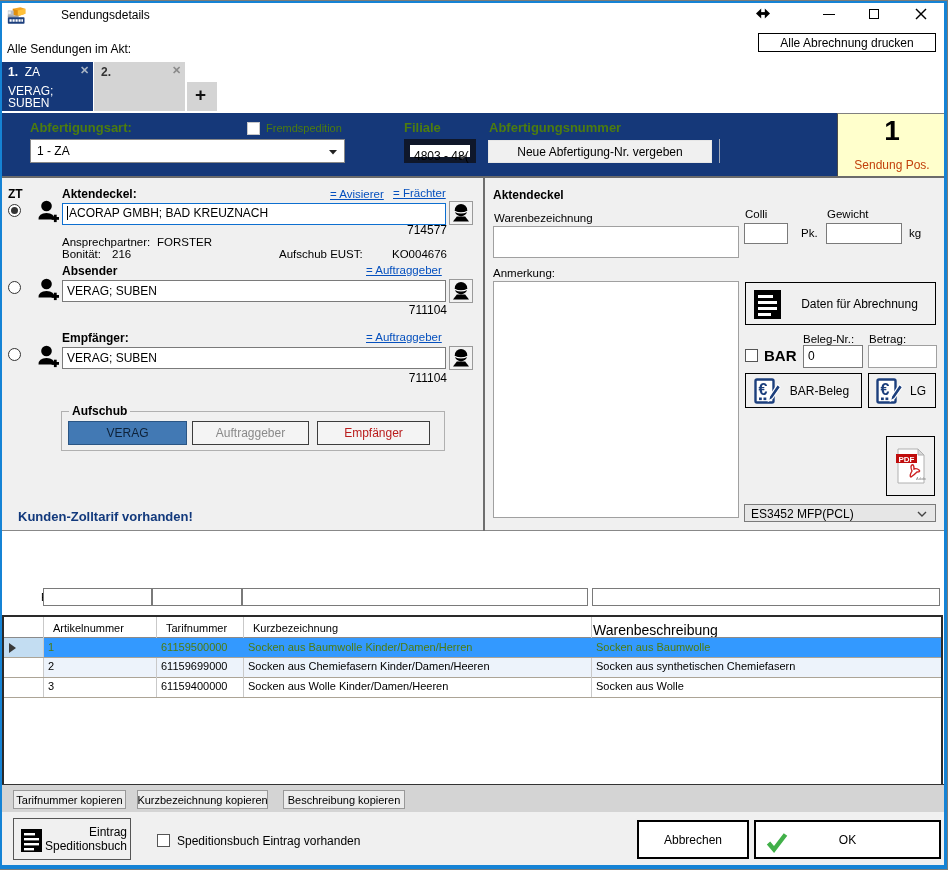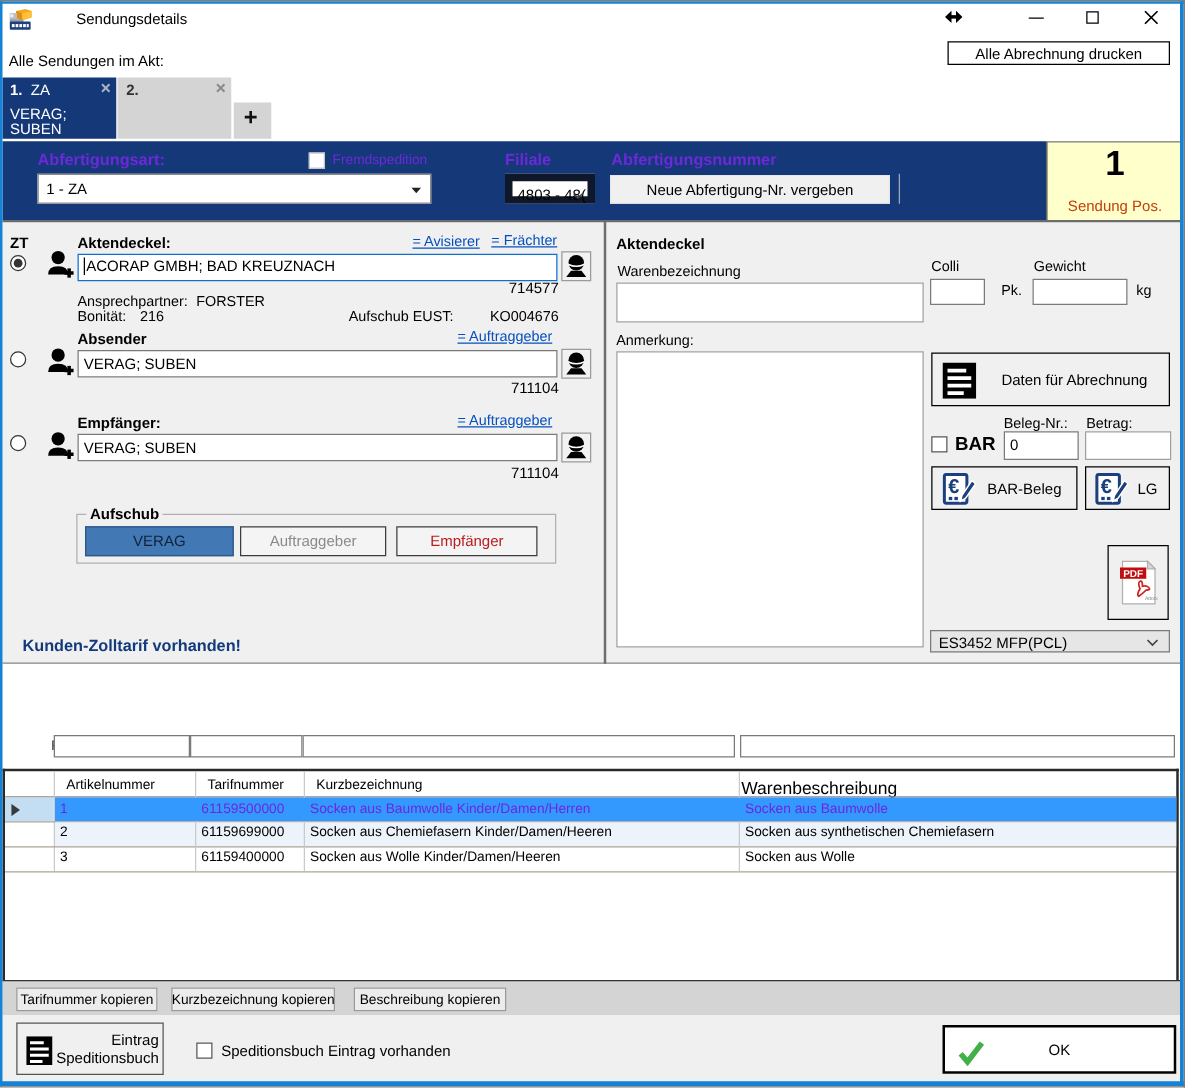--- a/index.html
+++ b/index.html
@@ -1,21 +1,21 @@
 <!DOCTYPE html>
 <html><head>
 <meta charset="utf-8">
 <style>
   html,body{margin:0;padding:0;}
   body{width:948px;height:870px;font-family:"Liberation Sans",sans-serif;background:#fff;overflow:hidden;}
   #win{position:relative;width:948px;height:870px;background:#fff;}
   .abs{position:absolute;}
   .lbl{position:absolute;font-size:12px;color:#000;white-space:nowrap;}
   .b{font-weight:bold;}
-  .w{color:#6d28d9;}
+  .w{color:#4d7c0f;}
   .link{position:absolute;font-size:11.5px;color:#0550be;text-decoration:underline;white-space:nowrap;}
   .inp{position:absolute;background:#fff;border:1px solid #7a7a7a;box-sizing:border-box;font-size:12px;color:#000;padding:3px 0 0 4px;}
   .btn{position:absolute;background:#f0f0f0;border:1px solid #000;box-sizing:border-box;font-size:12px;color:#000;
        display:flex;align-items:center;justify-content:center;white-space:nowrap;}
   .chk{position:absolute;width:13px;height:13px;background:#fff;border:1px solid #555;box-sizing:border-box;}
   .radio{position:absolute;width:13px;height:13px;border:1px solid #333;border-radius:50%;background:#fff;box-sizing:border-box;}
   .navy{background:#153879;}
 </style>
 </head>
 <body>
@@ -261,20 +261,21 @@
     <rect x="0" y="0" width="21" height="23" fill="#000"></rect>
     <rect x="3" y="4" width="11" height="2.4" fill="#fff"></rect>
     <rect x="3" y="9" width="15" height="2.4" fill="#fff"></rect>
     <rect x="3" y="14" width="15" height="2.4" fill="#fff"></rect>
     <rect x="3" y="19" width="10" height="2.4" fill="#fff"></rect>
   </svg>
   <div style="margin-left:28px;text-align:right;font-size:12px;line-height:14px;">Eintrag<br>Speditionsbuch</div>
 </div>
 <div class="chk" style="left:157px;top:834px;"></div>
 <div class="lbl" style="left:177px;top:834px;">Speditionsbuch Eintrag vorhanden</div>
+<div class="btn" style="left:637px;top:820px;width:112px;height:39px;border:2px solid #000;background:#fff;">Abbrechen</div>
 <div class="btn" style="left:754px;top:820px;width:187px;height:39px;border:2px solid #000;background:#fff;">
   <svg class="abs" style="left:9px;top:8px;" width="24" height="24" viewBox="0 0 24 24">
     <path d="M3.5 13 L9 19.5 L20.5 4.5" fill="none" stroke="#41b049" stroke-width="4.4"></path>
   </svg>
   <span>OK</span>
 </div>
 
 <svg class="abs" style="left:37px;top:200px;" width="22" height="24" viewBox="0 0 22 24">
       <circle cx="9.5" cy="6" r="5.3" fill="#000"></circle>
       <path d="M1.5 19.5 q0 -6.5 8 -6.5 q8 0 8 6.5z" fill="#000"></path>

